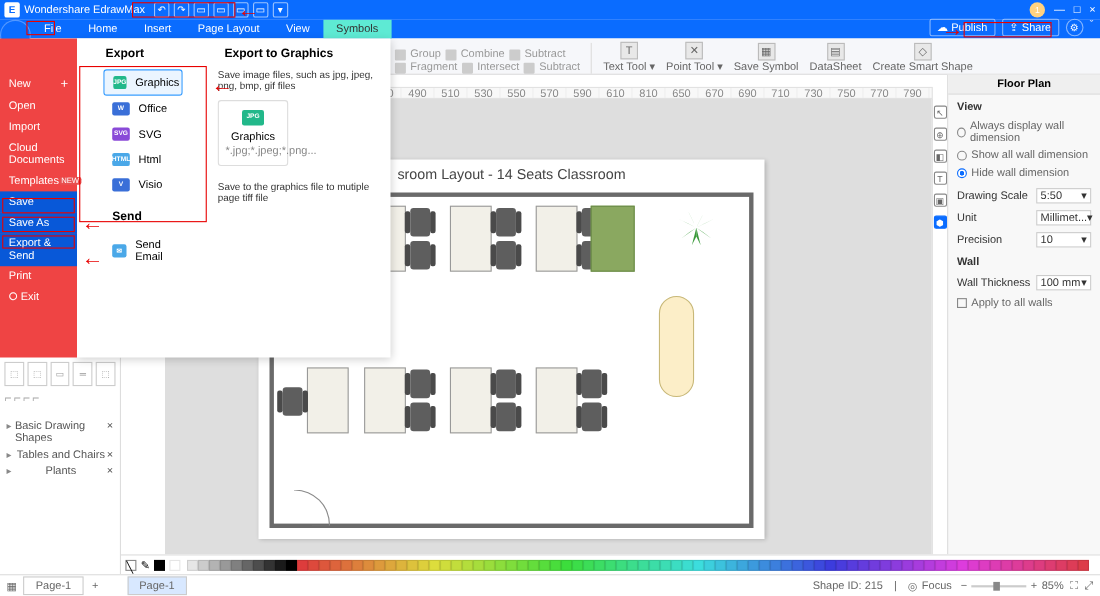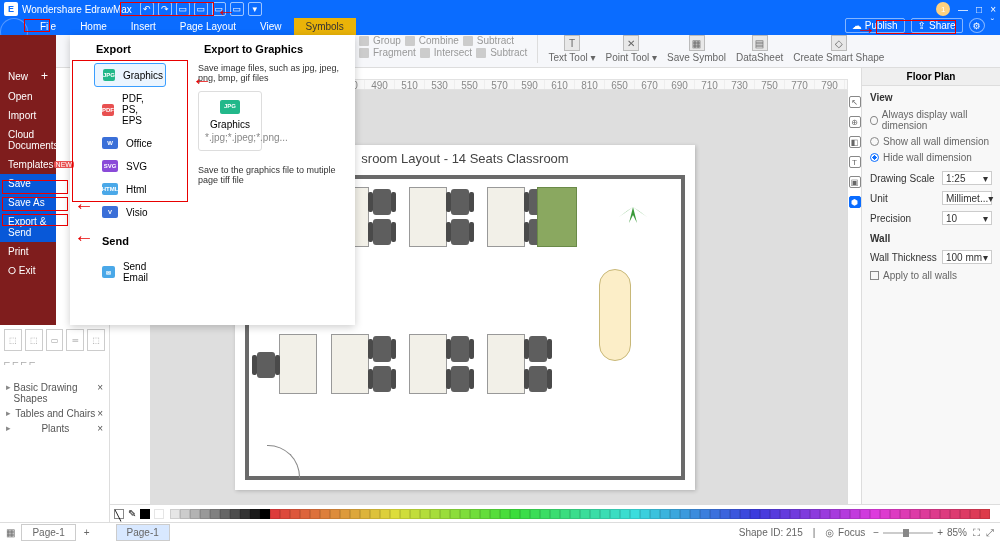--- a/index.html
+++ b/index.html
@@ -7,30 +7,30 @@
 .titlebar{height:18px;background:#0a6cff;display:flex;align-items:center;color:#fff;padding:0 4px}
 .titlebar .logo{width:14px;height:14px;background:#fff;border-radius:2px;margin-right:4px;display:flex;align-items:center;justify-content:center;color:#0a6cff;font-weight:bold;font-size:9px}
 .titlebar .title{font-size:10px}
 .titlebar .qat{display:flex;gap:4px;margin-left:8px}
 .titlebar .qat span{width:14px;height:14px;border:1px solid rgba(255,255,255,.6);border-radius:2px;display:flex;align-items:center;justify-content:center;font-size:9px}
 .titlebar .spacer{flex:1}
 .titlebar .winctl{display:flex;gap:8px;margin-left:8px}
 .ribbon{height:17px;background:#0a6cff;display:flex;color:#fff;padding-left:28px;align-items:flex-end}
 .ribbon .circle{position:absolute;top:18px;left:0;width:28px;height:28px;border-radius:50%;background:#0a6cff;border:1px solid rgba(255,255,255,.3);z-index:5}
 .ribbon .tab{padding:3px 12px;font-size:10px;cursor:pointer}
-.ribbon .tab.active{background:#eab308;color:#333}
+.ribbon .tab.active{background:#5eead4;color:#333}
 .ribbon .right{margin-left:auto;display:flex;gap:6px;padding-right:6px;padding-bottom:2px}
 .ribbon .rbtn{border:1px solid rgba(255,255,255,.5);padding:1px 6px;border-radius:2px;font-size:9px;display:flex;align-items:center;gap:3px}
-.toolbar{height:33px;background:#f6f7fa;border-bottom:1px solid #ddd;display:flex;align-items:flex-start;padding-left:355px;gap:2px}
+.toolbar{height:33px;background:#f6f7fa;border-bottom:1px solid #ddd;display:flex;align-items:flex-end;padding-left:355px;gap:2px}
 .toolbar .grp{display:flex;flex-direction:column;gap:1px;padding:0 4px}
 .toolbar .row{display:flex;gap:4px;color:#999;font-size:9px;align-items:center}
 .toolbar .row .ic{width:10px;height:10px;background:#ccc;border-radius:1px}
 .toolbar .vbtn{display:flex;flex-direction:column;align-items:center;padding:0 4px;color:#666;font-size:8px;gap:1px}
 .toolbar .vbtn .vic{width:16px;height:16px;background:#e8e8e8;border:1px solid #bbb;display:flex;align-items:center;justify-content:center;font-size:10px}
-.filemenu{position:absolute;top:35px;left:0;width:56px;height:290px;background:#7f1d1d;color:#fff;z-index:10;padding-top:30px}
+.filemenu{position:absolute;top:35px;left:0;width:70px;height:290px;background:#ef4444;color:#fff;z-index:10;padding-top:30px}
 .filemenu .item{padding:4px 8px;font-size:10px;border-bottom:0 solid rgba(0,0,0,.1);display:flex;align-items:center;justify-content:space-between;cursor:pointer}
 .filemenu .item.sel{background:#0858d8}
 .filemenu .item .plus{font-size:12px}
 .filemenu .badge{background:#e85050;font-size:7px;padding:0 2px;border-radius:2px}
 .exportpane{position:absolute;top:35px;left:70px;width:285px;height:290px;background:#fff;box-shadow:0 2px 8px rgba(0,0,0,.2);z-index:9;display:flex}
 .exportpane .col1{width:120px;padding:8px 20px}
 .exportpane .col2{flex:1;padding:8px}
 .exportpane h3{font-size:11px;font-weight:600;margin-bottom:8px;padding-left:6px}
 .exportpane .fmt{display:flex;align-items:center;gap:8px;padding:5px 8px;margin:1px 4px;cursor:pointer;font-size:9px}
 .exportpane .fmt.sel{background:#ebf5ff;border:1px solid #3a9eff;border-radius:3px}
@@ -218,24 +218,20 @@
 
 <div class="exportpane">
   <div class="col1">
     <h3>Export</h3>
     <div id="fmtlist">
         <div class="fmt sel">
           <span class="fmtic" style="background:#22b88a">JPG</span>
           <span>Graphics</span>
         </div>
         <div class="fmt">
-          <span class="fmtic" style="background:#e85050">PDF</span>
-          <span>PDF, PS, EPS</span>
-        </div>
-        <div class="fmt">
           <span class="fmtic" style="background:#3a6fd8">W</span>
           <span>Office</span>
         </div>
         <div class="fmt">
           <span class="fmtic" style="background:#8a4ad8">SVG</span>
           <span>SVG</span>
         </div>
         <div class="fmt">
           <span class="fmtic" style="background:#4aa8e8">HTML</span>
           <span>Html</span>
@@ -374,21 +370,21 @@
         <span class="r"></span>
         <span>Show all wall dimension</span>
       </div>
     <div class="radio sel">
         <span class="r"></span>
         <span>Hide wall dimension</span>
       </div>
     <div class="prow" style="margin-top:8px">
         <span>Drawing Scale</span>
         <span class="inp">
-          <span>1:25</span>
+          <span>5:50</span>
           <span>▾</span>
         </span>
       </div>
     <div class="prow">
         <span>Unit</span>
         <span class="inp">
           <span>Millimet...</span>
           <span>▾</span>
         </span>
       </div>

